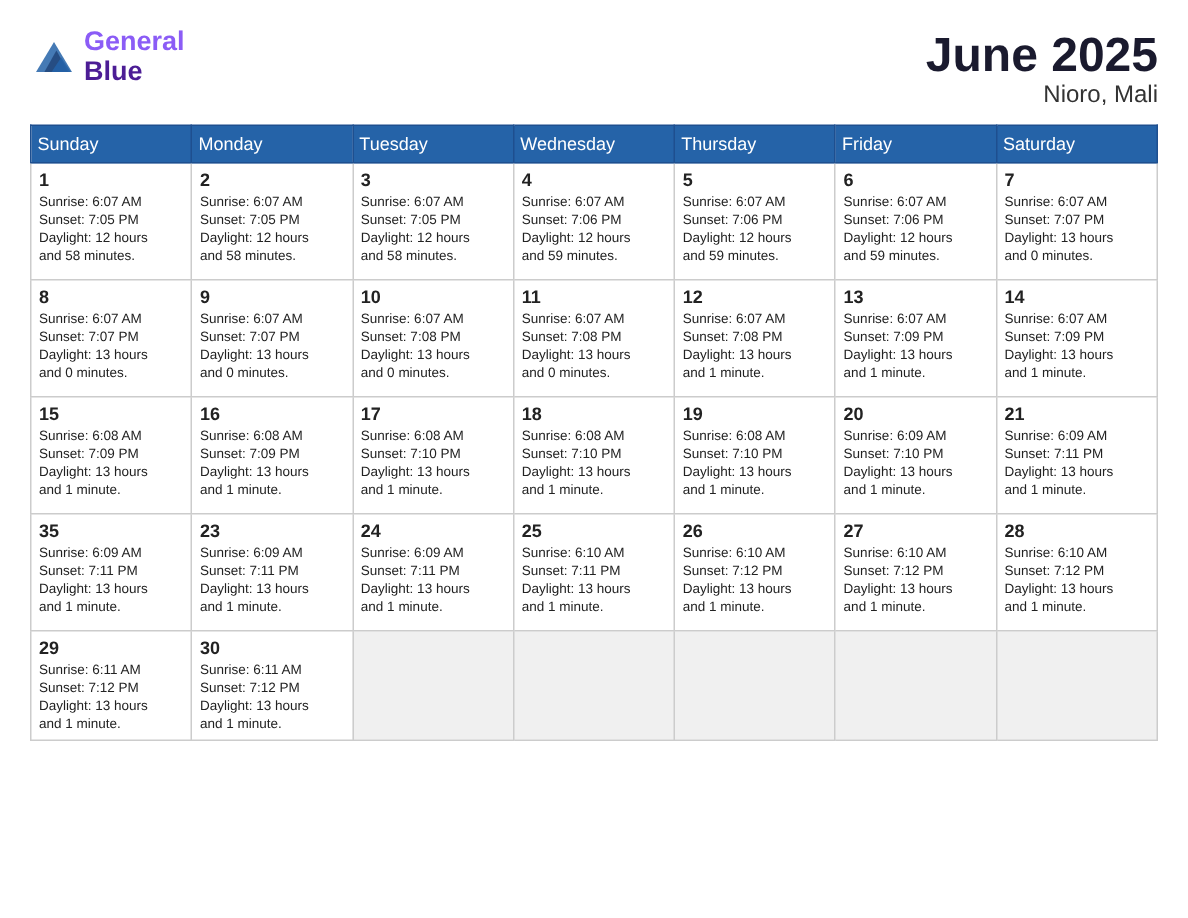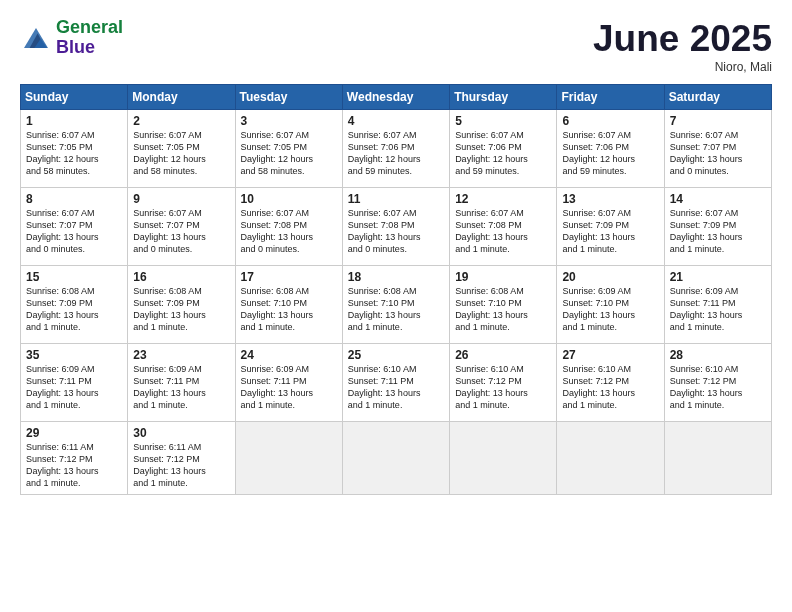--- a/index.html
+++ b/index.html
@@ -27,47 +27,47 @@
       align-items: center;
       gap: 4px;
     }
     .logo-text {
       font-size: 18px;
       font-weight: bold;
       color: #1a1a2e;
       line-height: 1.1;
     }
     .logo-text span {
-      color: #15803d;
+      color: #8b5cf6;
     }
     .logo-bird {
       width: 32px;
       height: 28px;
     }
     .title-block {
       text-align: right;
     }
     .month-title {
-      font-size: 37px;
+      font-size: 32px;
       font-weight: bold;
       color: #1a1a2e;
     }
     .location {
-      font-size: 12px;
+      font-size: 16px;
       color: #333;
     }
     .calendar {
       width: 100%;
       border-collapse: collapse;
     }
     .calendar th {
       background: #2563a8;
       color: #fff;
       font-size: 12px;
-      font-weight: bold;
+      font-weight: normal;
       padding: 5px 4px;
       text-align: left;
       border: 1px solid #1e4f8f;
     }
     .calendar td {
       border: 1px solid #ccc;
       vertical-align: top;
       padding: 4px 5px;
       font-size: 9.5px;
       color: #222;

